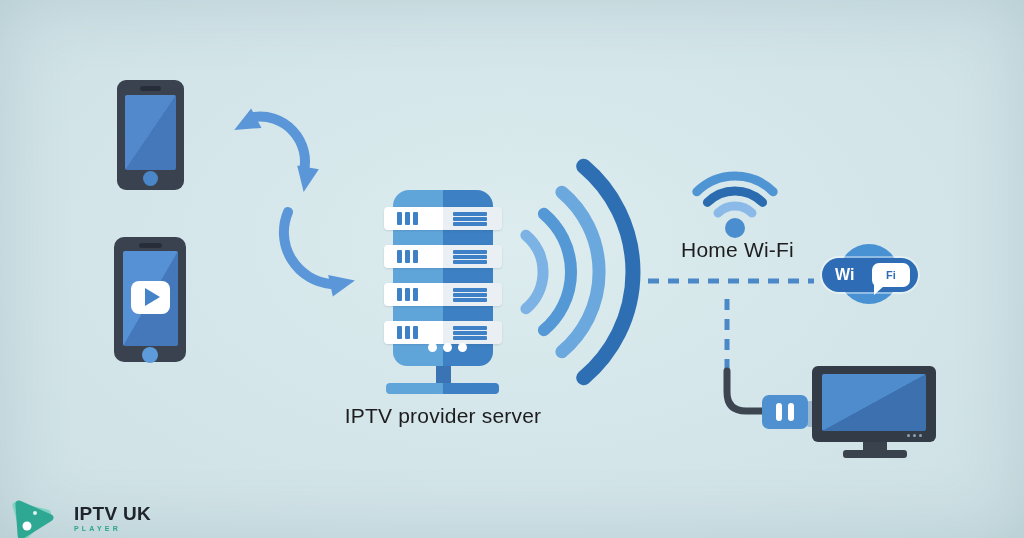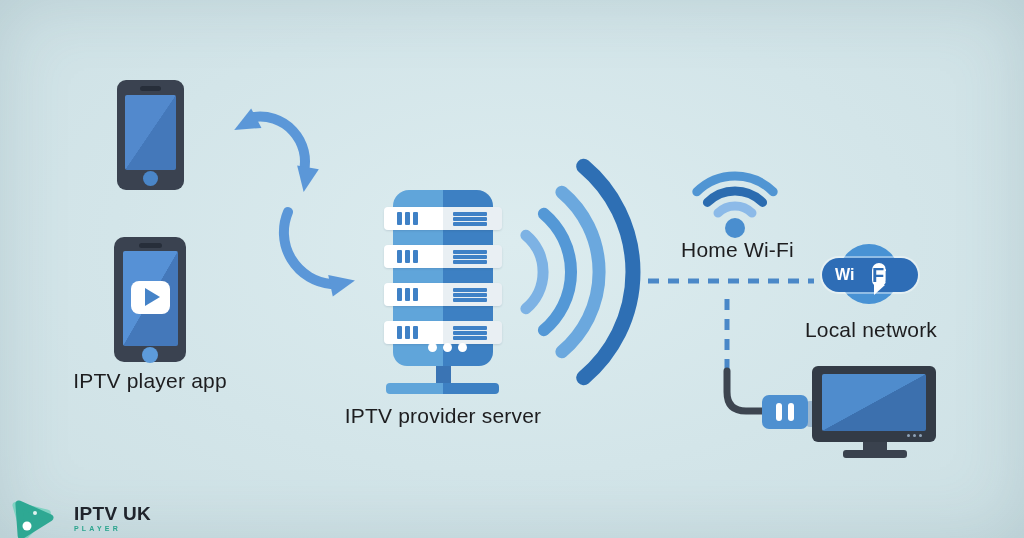--- a/index.html
+++ b/index.html
@@ -48,22 +48,22 @@
     background:linear-gradient(to bottom right,#4f8ccd 49.8%,#3c70ae 50.2%);}
   #tv .tvdot{position:absolute;top:68px;width:3px;height:3px;border-radius:50%;background:#8fa3b8;}
   #tv .neck{position:absolute;left:51px;top:76px;width:24px;height:8px;background:#3a424e;}
   #tv .base{position:absolute;left:31px;top:84px;width:64px;height:8px;border-radius:3px;background:#3a424e;}
   
   #wifi-badge{position:absolute;left:820px;top:244px;width:100px;height:66px;z-index:2;}
   #wifi-badge .cloud{position:absolute;left:19px;top:0;width:60px;height:60px;border-radius:50%;background:#4892d4;}
   #wifi-badge .pill{position:absolute;left:2px;top:14px;width:96px;height:34px;border-radius:17px;
     background:#2e6db6;box-shadow:0 0 0 2px rgba(255,255,255,.4);}
   #wifi-badge .wi{position:absolute;left:13px;top:0;line-height:34px;color:#fff;font-size:16px;font-weight:bold;}
-  #wifi-badge .fibox{position:absolute;left:50px;top:5px;width:14px;height:24px;background:#fff;border-radius:7px;
-    color:#2e6db6;font-size:20px;font-weight:bold;text-align:center;line-height:24px;}
+  #wifi-badge .fibox{position:absolute;left:50px;top:5px;width:38px;height:24px;background:#fff;border-radius:7px;
+    color:#2e6db6;font-size:11px;font-weight:bold;text-align:center;line-height:24px;}
   #wifi-badge .fitail{position:absolute;left:52px;top:27px;width:11px;height:10px;background:#fff;
     clip-path:polygon(0 0,100% 0,0 100%);}
   
   #logo{position:absolute;left:10px;top:494px;height:48px;z-index:3;display:flex;align-items:center;}
   #logo .text{margin-left:16px;}
   #logo .title{font-size:19px;font-weight:bold;color:#20242c;letter-spacing:.3px;line-height:19px;}
   #logo .subtitle{font-size:7px;font-weight:bold;color:#2aa48e;letter-spacing:3.2px;margin-top:2px;}
 </style>
 </head>
 <body>
@@ -122,21 +122,20 @@
   </div>
 
   <div class="phone icon-layer" style="left:114px;top:237px;width:72px;height:125px;border-radius:10px;">
     <div class="speaker" style="left:25px;top:6px;width:23px;height:5px;"></div>
     <div class="screen" style="left:9px;top:14px;width:55px;height:95px;background:linear-gradient(to bottom right,#5691d6 49.8%,#4478ba 50.2%);"></div>
     <div class="play-badge" style="left:17px;top:44px;width:39px;height:33px;">
       <div class="tri"></div>
     </div>
     <div class="homebtn" style="left:28px;top:110px;width:16px;height:16px;background:#5d9bda;"></div>
   </div>
-  <div class="label" style="left:45px;top:369px;width:210px;">IPTV player app</div>
 
   <div id="server">
     <div class="tower"></div>
     <div class="slab" style="top:17px;">
       <div class="vbar" style="left:13px;"></div>
         <div class="vbar" style="left:21px;"></div>
         <div class="vbar" style="left:29px;"></div>
       <div class="hline" style="top:5px;"></div>
         <div class="hline" style="top:10px;"></div>
         <div class="hline" style="top:15px;"></div>
@@ -176,21 +175,20 @@
   <div class="label" style="left:333px;top:404px;width:220px;">IPTV provider server</div>
 
   <div id="wifi-badge">
     <div class="cloud"></div>
     <div class="pill">
       <span class="wi">Wi</span>
       <span class="fibox">Fi</span>
       <span class="fitail"></span>
     </div>
   </div>
-  <div class="label" style="left:790px;top:318px;width:162px;">Local network</div>
 
   <div id="tv">
     <div class="frame"></div>
     <div class="screen"></div>
     <div class="tvdot" style="left:95px;"></div>
     <div class="tvdot" style="left:101px;"></div>
     <div class="tvdot" style="left:107px;"></div>
     <div class="neck"></div>
     <div class="base"></div>
   </div>

